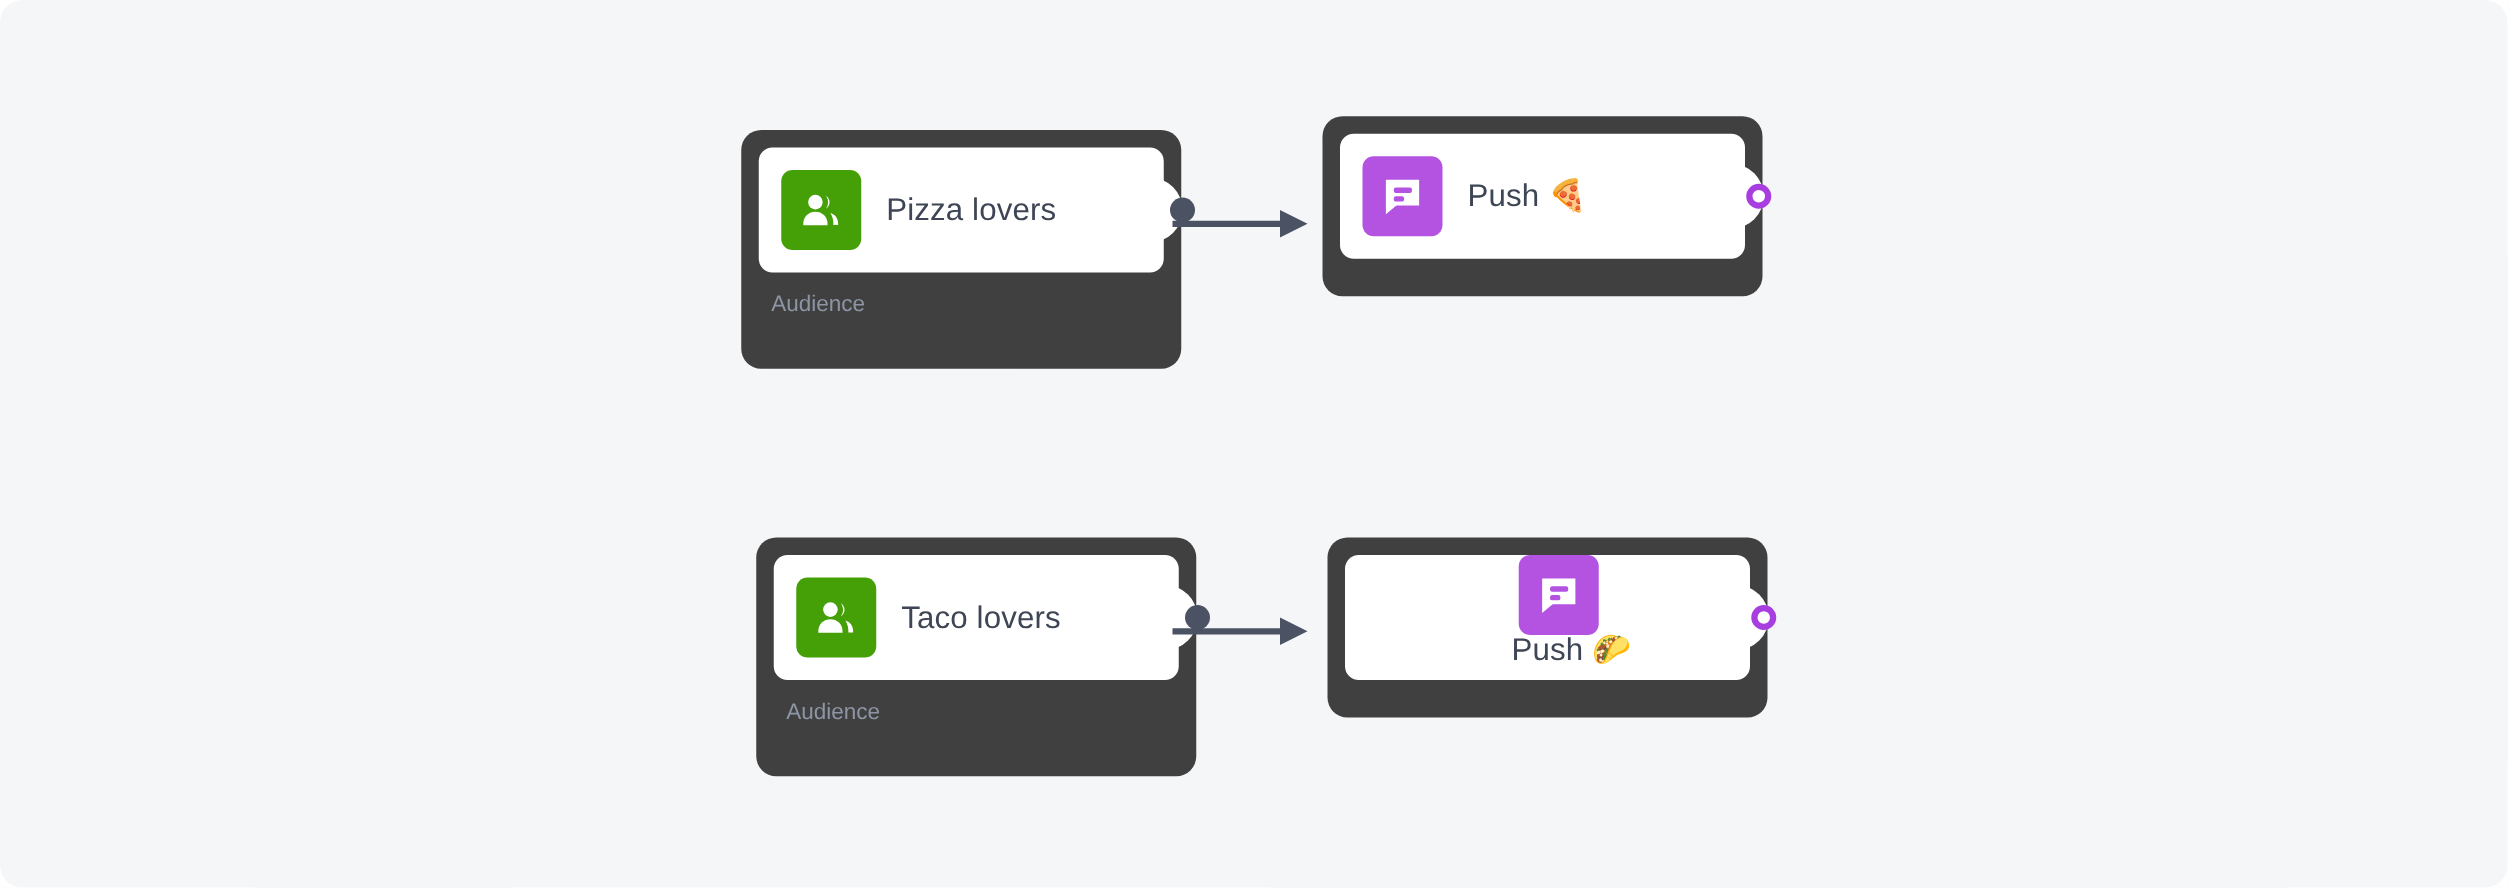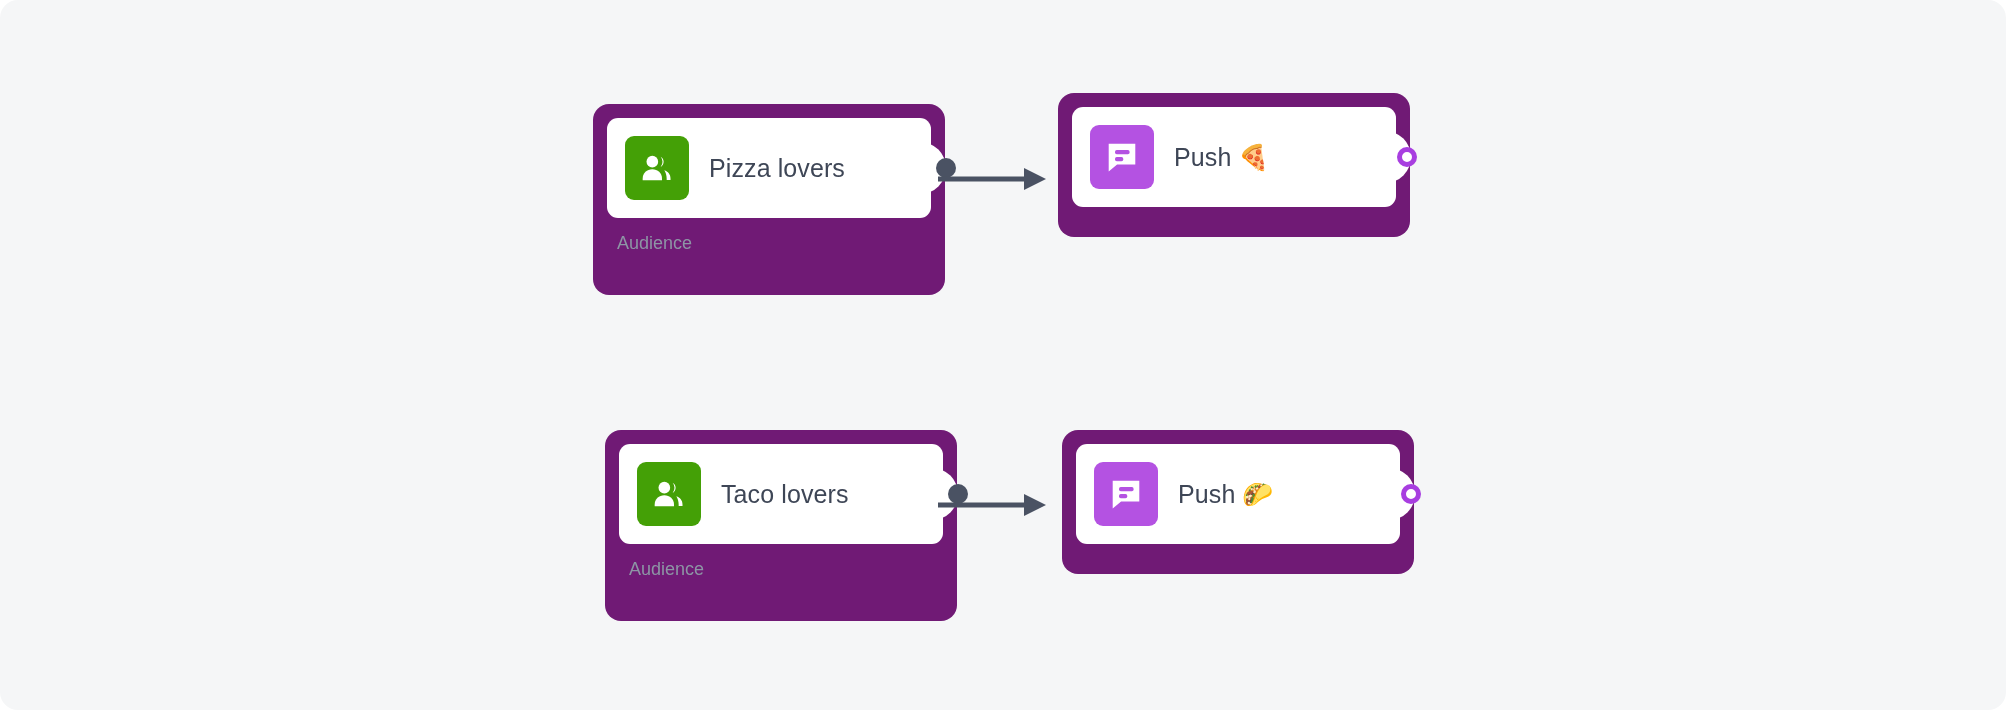--- a/index.html
+++ b/index.html
@@ -28,21 +28,21 @@
 
   
   .flow-row {
     position: absolute;
     display: block;
   }
 
   
   .node-wrap {
     position: absolute;
-    background: #701a75;
+    background: #404040;
     border-radius: 16px;
     box-sizing: border-box;
   }
   .node-wrap.audience {
     padding: 14px 14px 0 14px;
   }
   .node-wrap.action {
     padding: 14px;
   }
 
@@ -199,21 +199,21 @@
       </div>
       <div class="node-sublabel" data-interactable="false">Audience</div>
     </div>
 
     <svg class="connector" data-interactable="true" style="left:930px; top:486px;" width="130" height="60" viewBox="0 0 130 60">
       <line x1="8" y1="19" x2="96" y2="19" stroke="#4a5263" stroke-width="5"></line>
       <path d="M94 8 L116 19 L94 30 Z" fill="#4a5263"></path>
     </svg>
 
     <div class="node-wrap action" data-interactable="true" style="left:1062px; top:430px; width:352px; height:144px;">
-      <div class="node-card" data-interactable="true" style="width:324px;">
+      <div class="node-card" data-interactable="true" style="width:324px;flex-direction:column;">
         <span class="icon-tile push-tile" data-interactable="false">
           <svg width="38" height="38" viewBox="0 0 24 24" aria-hidden="true">
             <path d="M3.6 3.6h16.8v13.1H8.9l-5.3 4.4z" fill="#ffffff"></path>
             <rect x="7.6" y="7.6" width="9.2" height="2.7" rx="1.1" fill="#b452e2"></rect>
             <rect x="7.6" y="12.0" width="5.2" height="2.7" rx="1.1" fill="#b452e2"></rect>
           </svg>
         </span>
         <span class="node-title" data-interactable="false">Push 🌮</span>
 
         <span class="port-bulge right" data-interactable="false"></span>

